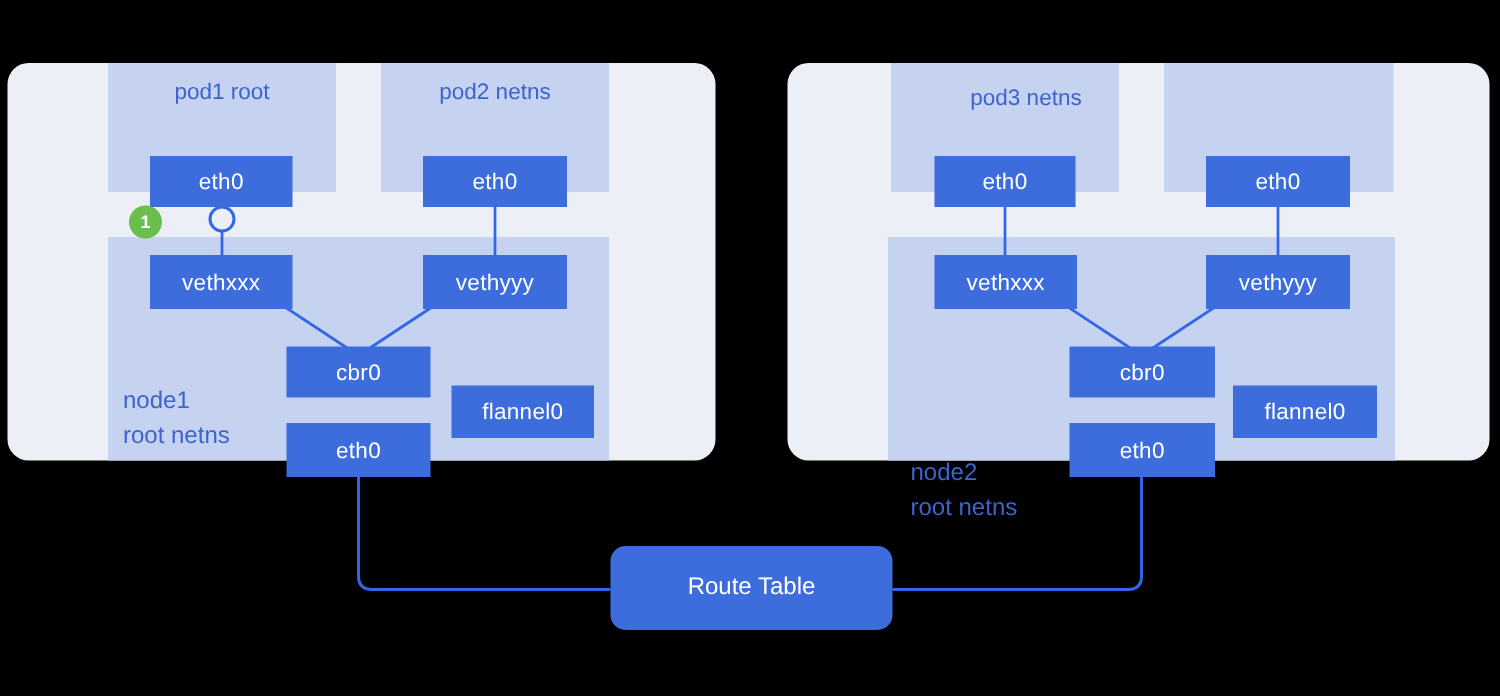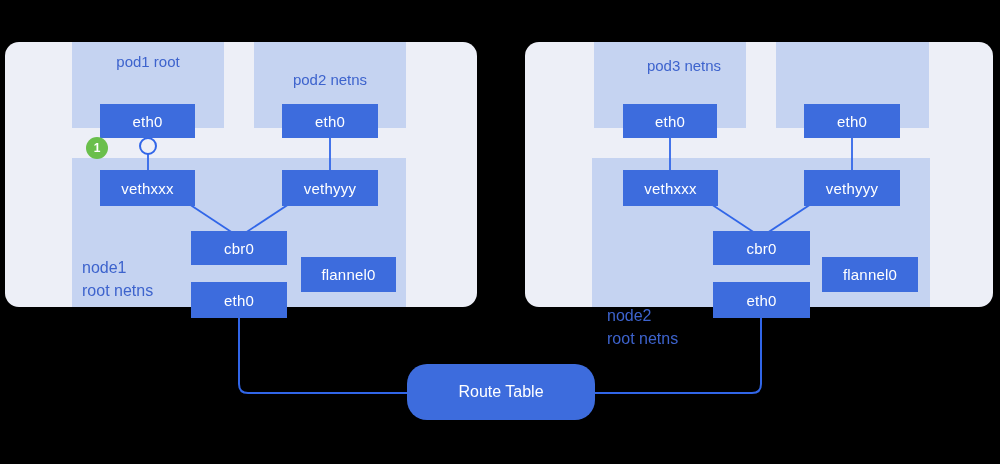--- a/index.html
+++ b/index.html
@@ -37,21 +37,21 @@
     position:absolute;color:var(--label-blue);z-index:4;font-size:16px;line-height:23px;
   }
   .badge{
     position:absolute;width:22px;height:22px;border-radius:50%;
     background:var(--badge-green);color:#ffffff;z-index:5;
     display:flex;align-items:center;justify-content:center;
     font-size:12px;font-weight:bold;
   }
   .route-box{
     position:absolute;left:407px;top:364px;width:188px;height:56px;
-    background:var(--box-blue);border-radius:20px;color:#ffffff;z-index:4;
+    background:var(--box-blue);border-radius:10px;color:#ffffff;z-index:4;
     display:flex;align-items:center;justify-content:center;font-size:16px;
   }
   .watermark{
     position:absolute;right:8px;top:430px;color:var(--watermark-gray);
     font-size:15px;z-index:4;
   }
 </style>
 </head>
 <body>
 
@@ -79,21 +79,21 @@
     <path d="M670 177 L761 237" stroke="var(--line-blue)" stroke-width="1.8" fill="none"></path>
     <path d="M852 177 L761 237" stroke="var(--line-blue)" stroke-width="1.8" fill="none"></path>
 
     <path d="M239 289 V384 Q239 393 248 393 H407" stroke="var(--line-blue)" stroke-width="2" fill="none"></path>
     <path d="M761 289 V384 Q761 393 752 393 H595" stroke="var(--line-blue)" stroke-width="2" fill="none"></path>
 
     <circle cx="148" cy="146" r="8" fill="var(--node-panel)" stroke="var(--line-blue)" stroke-width="2"></circle>
   </svg>
 
   <div class="pod-title" style="left:72px;top:53px;width:152px;">pod1 root</div>
-  <div class="pod-title" style="left:254px;top:53px;width:152px;margin-top:18px;">pod2 netns</div>
+  <div class="pod-title" style="left:254px;top:53px;width:152px;">pod2 netns</div>
 
   <div class="bbox" style="left:100px;top:93px;width:95px;height:34px;">eth0</div>
   <div class="bbox" style="left:282px;top:93px;width:96px;height:34px;">eth0</div>
   <div class="bbox" style="left:100px;top:159px;width:95px;height:36px;">vethxxx</div>
   <div class="bbox" style="left:282px;top:159px;width:96px;height:36px;">vethyyy</div>
   <div class="bbox" style="left:191px;top:220px;width:96px;height:34px;">cbr0</div>
   <div class="bbox" style="left:301px;top:246px;width:95px;height:35px;">flannel0</div>
   <div class="bbox" style="left:191px;top:271px;width:96px;height:36px;">eth0</div>
 
   <div class="node-label" style="left:82px;top:256px;">

